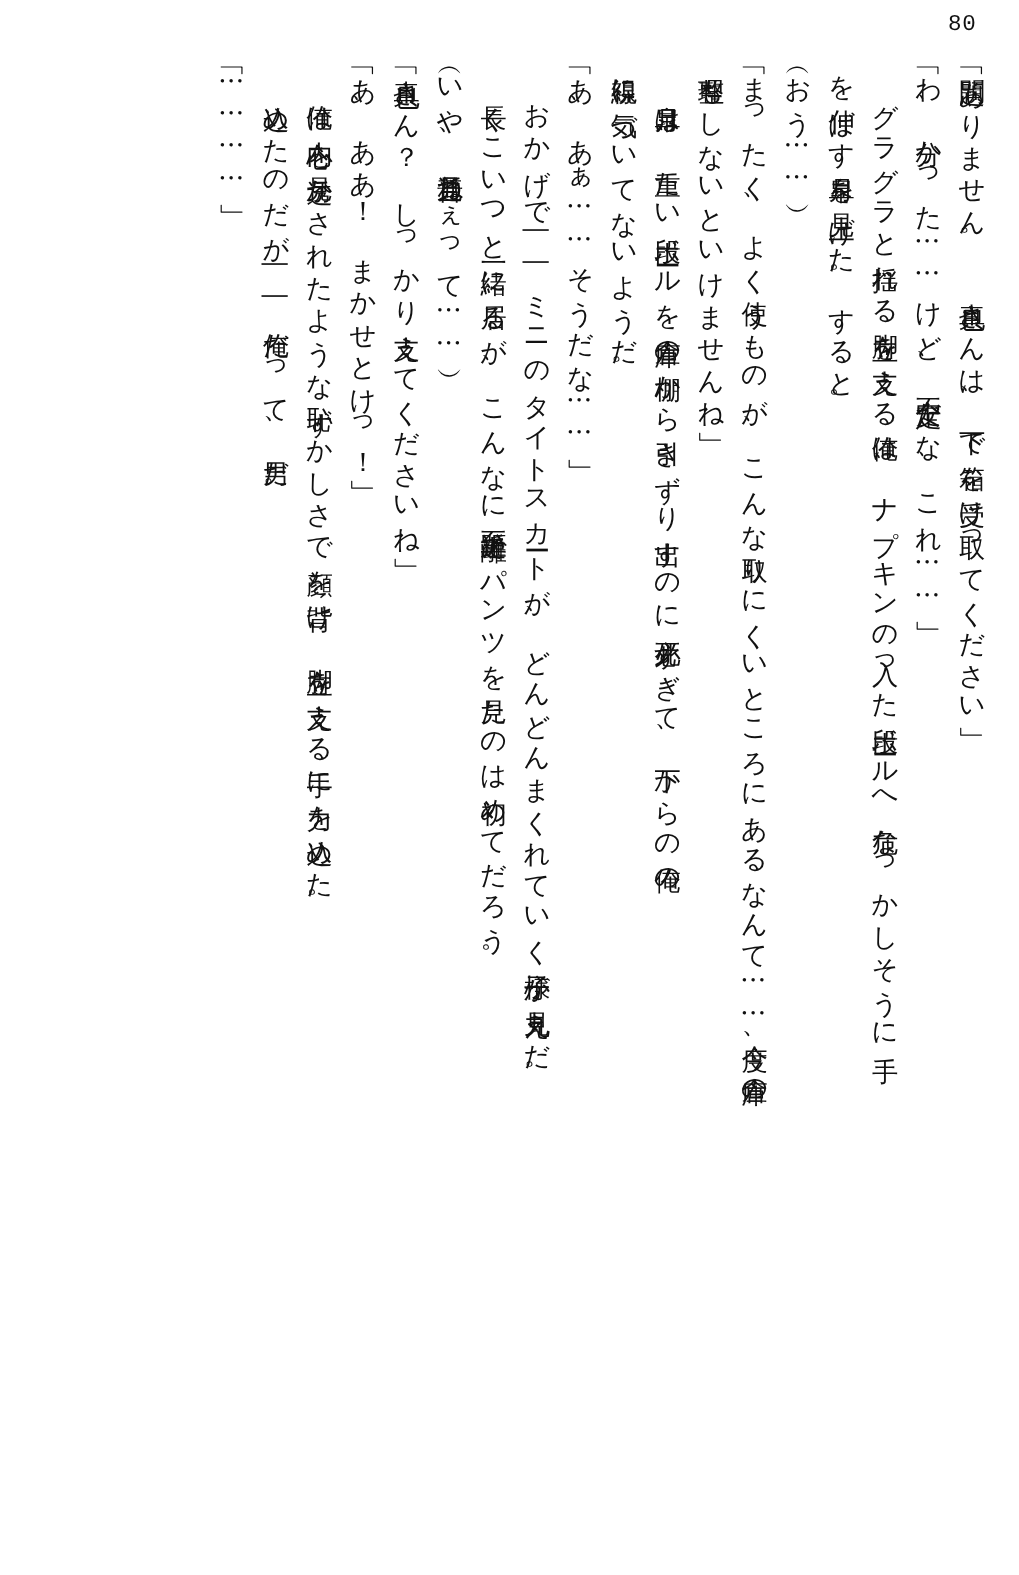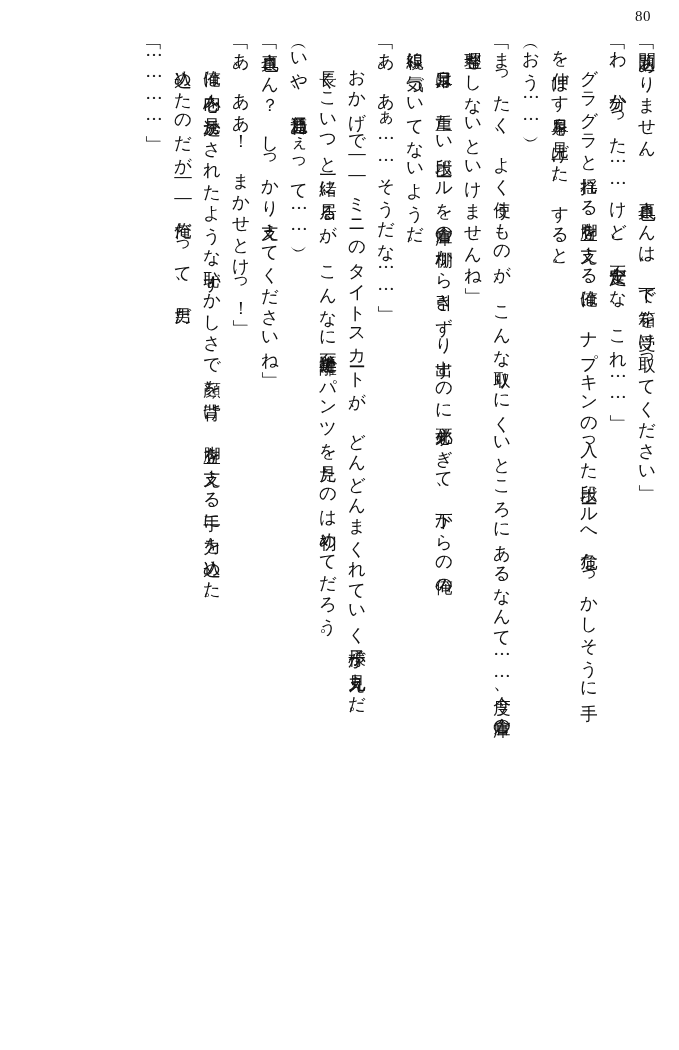--- a/index.html
+++ b/index.html
@@ -21,21 +21,21 @@
     height: 1050px;
     background: #ffffff;
     box-sizing: border-box;
   }
 
   #page-number {
     position: absolute;
     top: 8px;
     right: 28px;
     font-size: 15px;
-    font-family: Liberation Serif, serif;
+    font-family: Liberation Mono, monospace;
     letter-spacing: 0.5px;
     color: #111;
   }
 
   
   #text-body {
     position: absolute;
     top: 38px;
     right: 24px;
     bottom: 10px;

